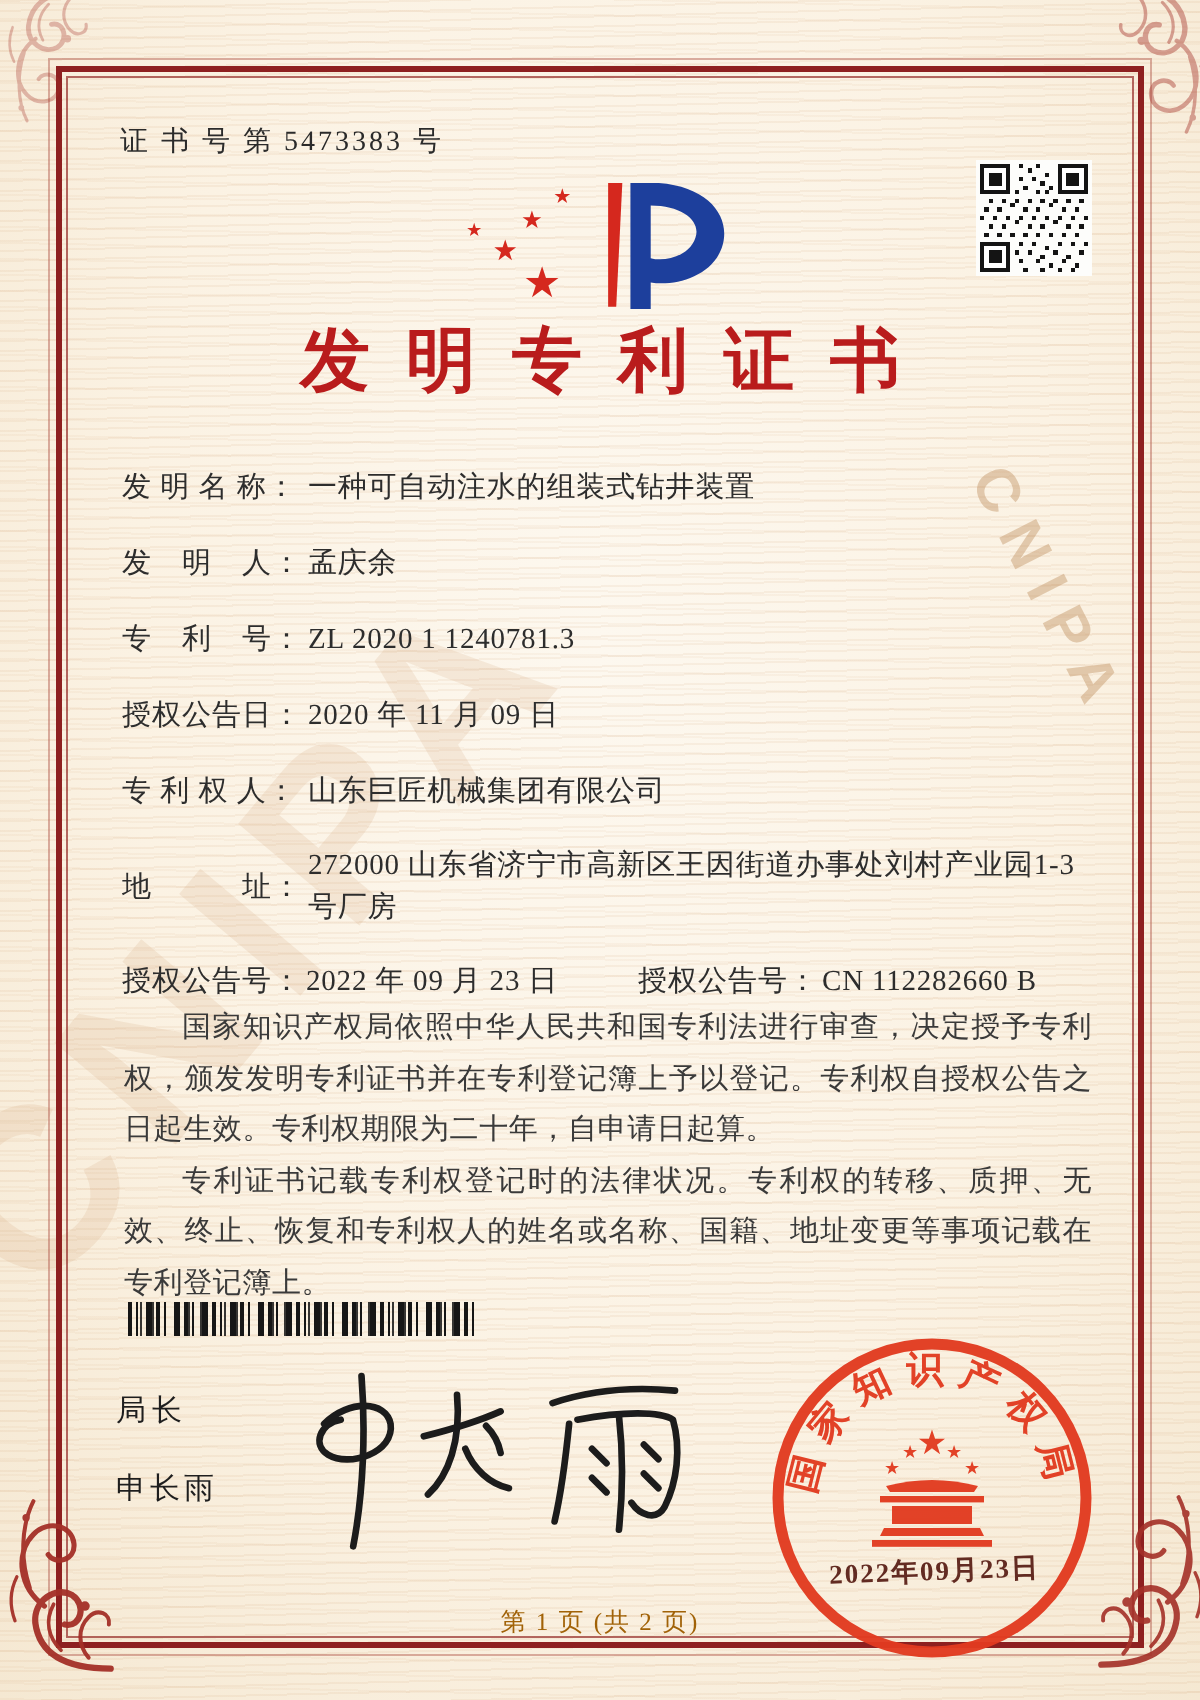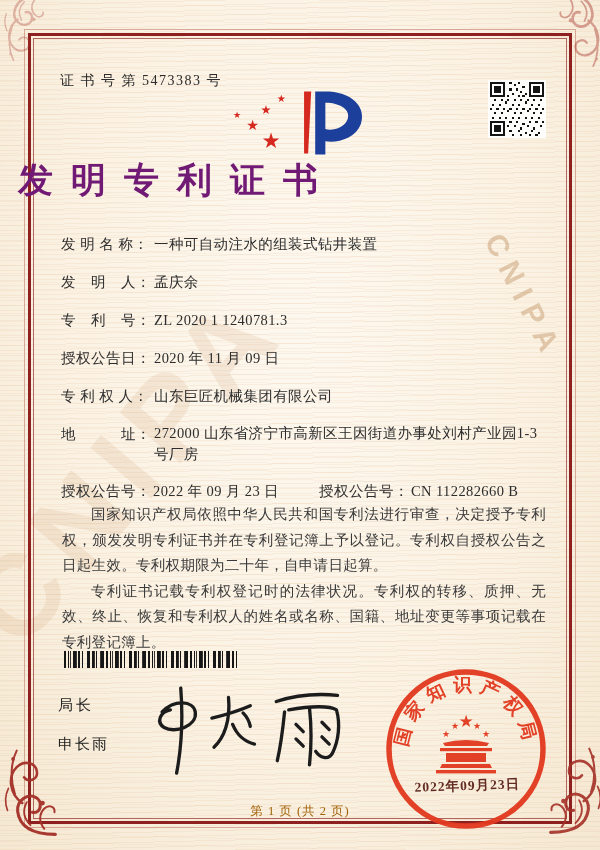--- a/index.html
+++ b/index.html
@@ -25,29 +25,29 @@
     font-size:115px;letter-spacing:14px;color:rgba(198,150,100,0.15);white-space:nowrap;
   }
   .frame{position:absolute;left:28px;top:33px;width:544px;height:791px;border:3px solid #8e2020;box-sizing:border-box;}
   .frame::before{content:"";position:absolute;inset:2px;border:1px solid rgba(150,44,40,0.7);}
   .frame::after{content:"";position:absolute;inset:-7px;border:1px solid rgba(176,84,70,0.45);}
   .ornament{position:absolute;width:92px;height:92px;}
   .orn-tl{left:2px;top:-8px;width:72px;height:72px;transform:scaleY(-1);opacity:.30;}
   .orn-tr{right:-6px;top:-10px;width:80px;height:80px;transform:scale(-1,-1);opacity:.42;}
   .orn-bl{left:2px;top:746px;opacity:.95;}
   .orn-br{right:-4px;top:744px;transform:scaleX(-1);opacity:.9;}
-  .cert-no{position:absolute;left:60px;top:72px;font-size:14px;letter-spacing:1.5px;color:#2b2b2b;}
+  .cert-no{position:absolute;left:60px;top:62px;font-size:14px;letter-spacing:1.5px;color:#2b2b2b;}
   .logo{position:absolute;left:229px;top:85px;width:142px;height:76px;}
   .qr{position:absolute;left:488px;top:80px;width:58px;height:58px;background:#fdfdfb;padding:2px;box-sizing:border-box;}
   .title{
-    position:absolute;left:0;top:157px;width:100%;
-    font-size:35px;font-weight:bold;color:#701a75;letter-spacing:18px;text-indent:18px;
+    position:absolute;left:0;top:157px;width:100%;text-align:center;
+    font-size:35px;font-weight:bold;color:#b91c1c;letter-spacing:18px;text-indent:18px;
   }
   .fields{position:absolute;left:61px;top:233px;width:486px;font-size:14.5px;color:#2d2d2d;}
-  .frow{display:flex;margin-bottom:15px;line-height:23px;}
+  .frow{display:flex;margin-bottom:15px;line-height:23px;align-items:center;}
   .flabel{flex:0 0 93px;letter-spacing:.5px;white-space:nowrap;}
   .fvalue{flex:1;letter-spacing:.4px;}
   .frow.addr .fvalue{line-height:21px;}
   .grant{display:flex;line-height:23px;}
   .grant .pair{display:flex;}
   .grant .pair2{margin-left:40px;}
   .grant .flabel{flex:0 0 auto;}
   .grant .fvalue{flex:0 0 auto;margin-left:2px;}
   .paragraphs{position:absolute;left:62px;top:502px;width:484px;font-size:14.5px;line-height:25.5px;text-align:justify;color:#3a3a3a;}
   .paragraphs p{margin:0;text-indent:2em;letter-spacing:.3px;}

